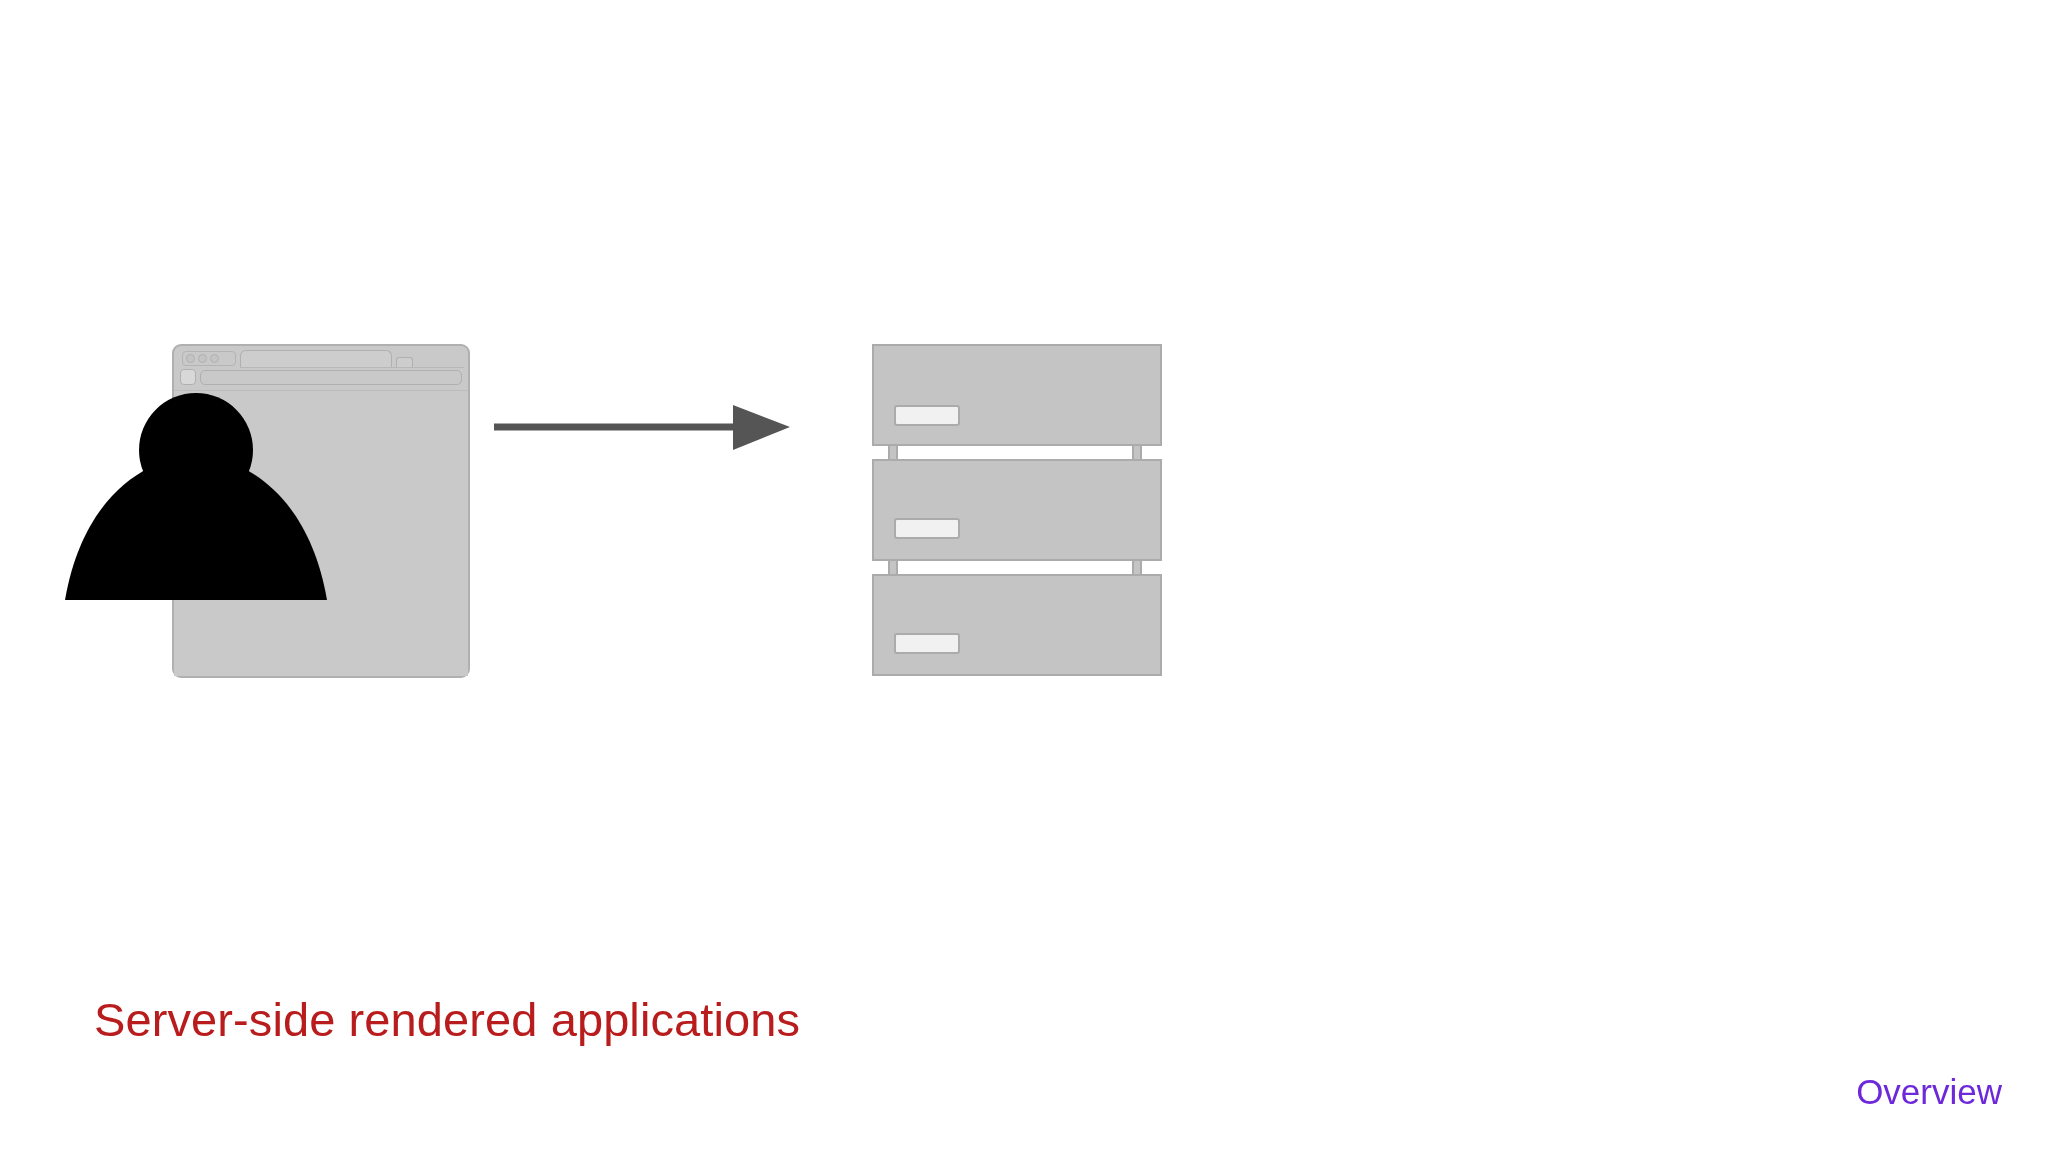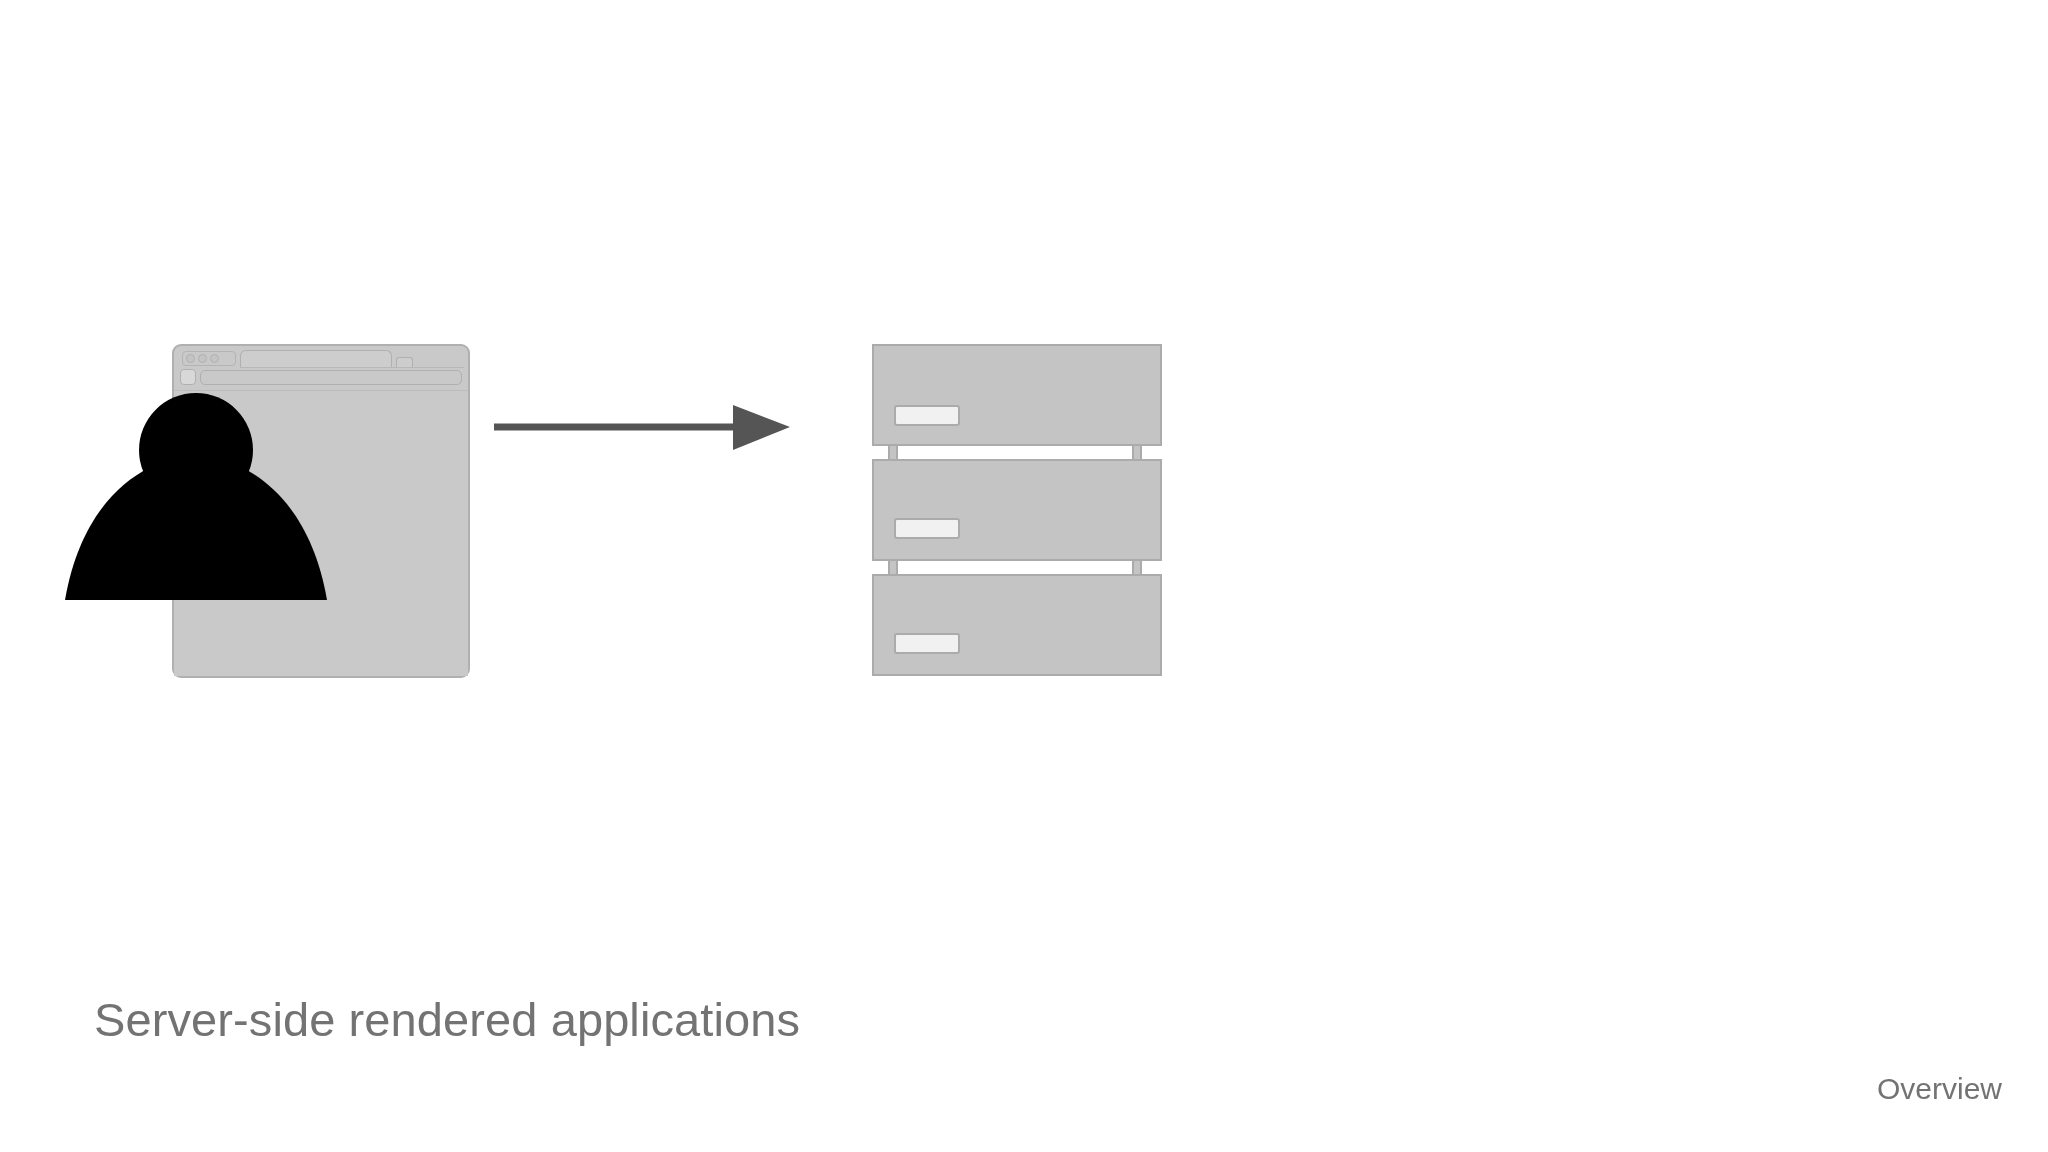--- a/index.html
+++ b/index.html
@@ -230,31 +230,31 @@
   .leg-a2 { left: 262px; top: 104px; }
   .leg-b1 { left: 18px;  top: 219px; }
   .leg-b2 { left: 262px; top: 219px; }
 
   
   .slide-title {
     position: absolute;
     left: 94px;
     top: 992px;
     font-size: 47px;
-    color: #737373;
+    color: #b91c1c;
     letter-spacing: 0.1px;
     white-space: nowrap;
   }
 
   .slide-footer {
     position: absolute;
     right: 46px;
     top: 1072px;
-    font-size: 30px;
-    color: #737373;
+    font-size: 35px;
+    color: #6d28d9;
     white-space: nowrap;
   }
 </style>
 </head>
 <body>
 
 <div class="slide">
 
   <div class="diagram">
 

